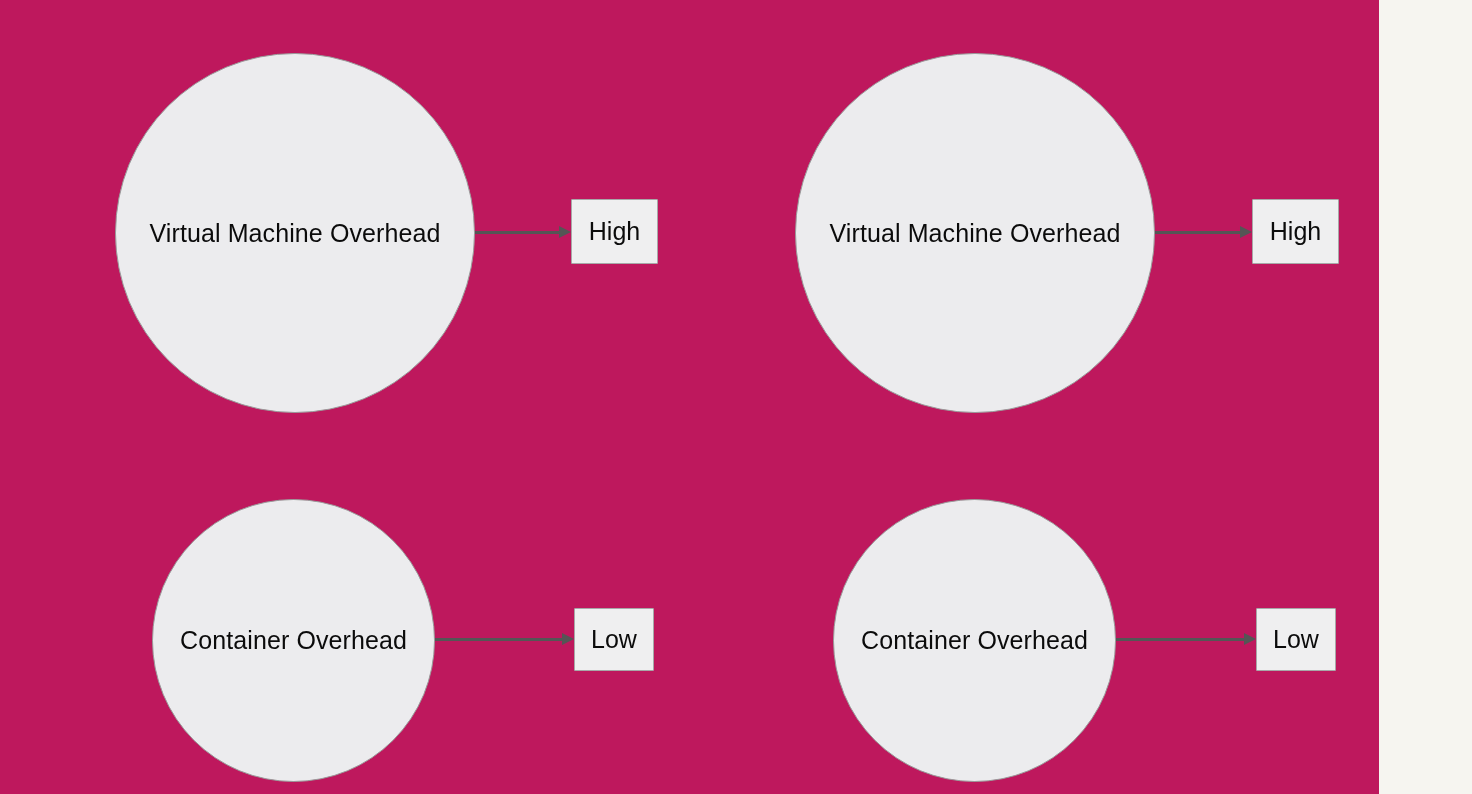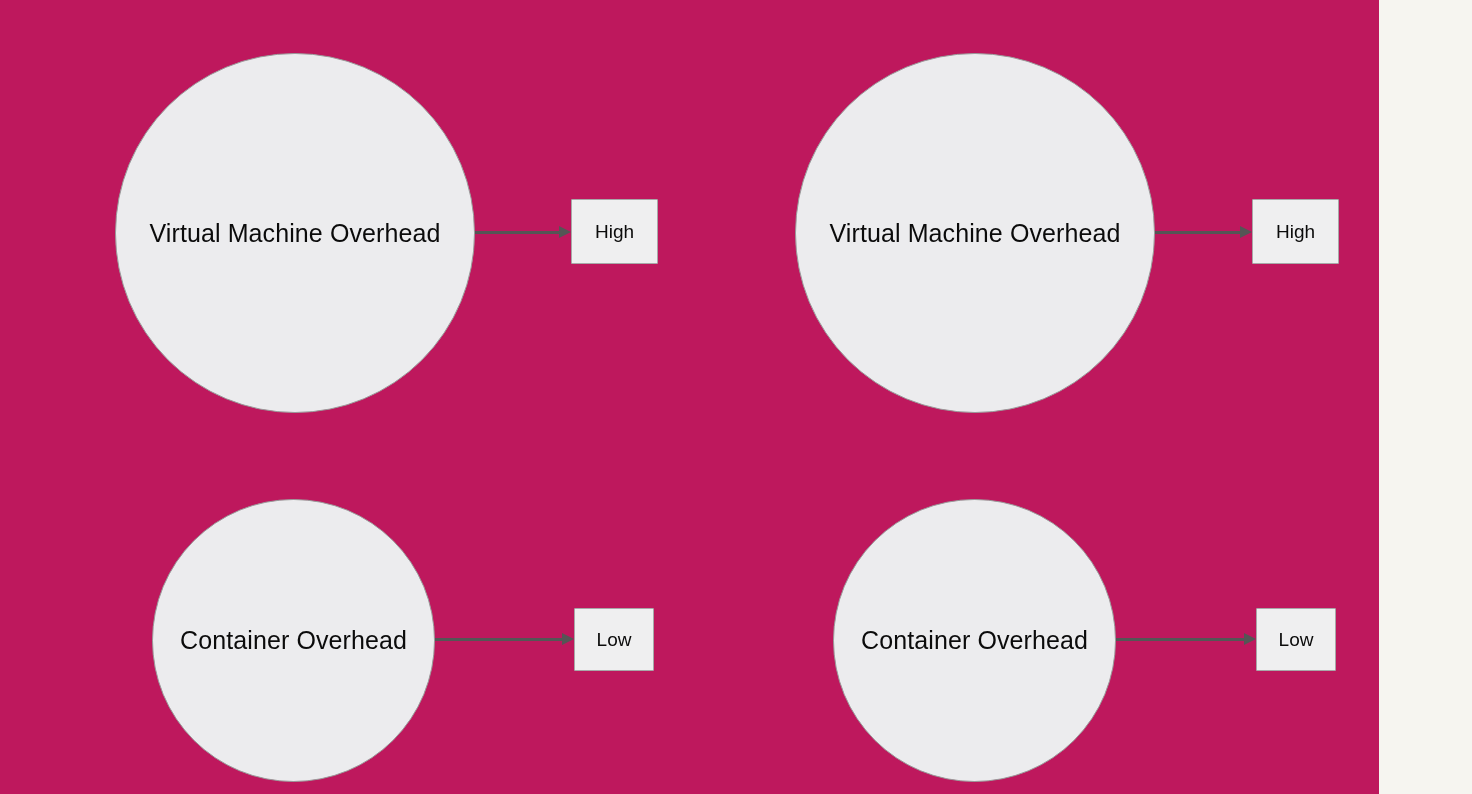--- a/index.html
+++ b/index.html
@@ -42,21 +42,21 @@
     box-sizing: border-box;
     background: #efeff0;
     border: 1.6px solid #a8a8a8;
     border-radius: 1px;
     display: flex;
     align-items: center;
     justify-content: center;
   }
   .node-box .node-label {
     color: #0b0b0b;
-    font-size: 19px;
+    font-size: 25px;
     line-height: 1;
     white-space: nowrap;
   }
 
   
   .edge {
     position: absolute;
     height: 3px;
     background: #555555;
   }

